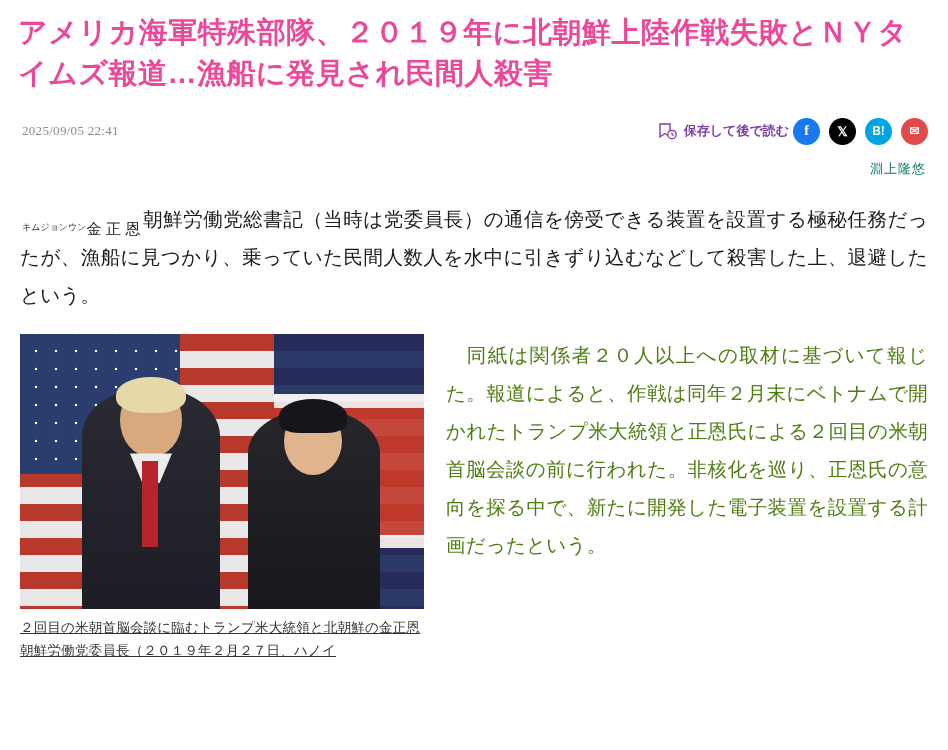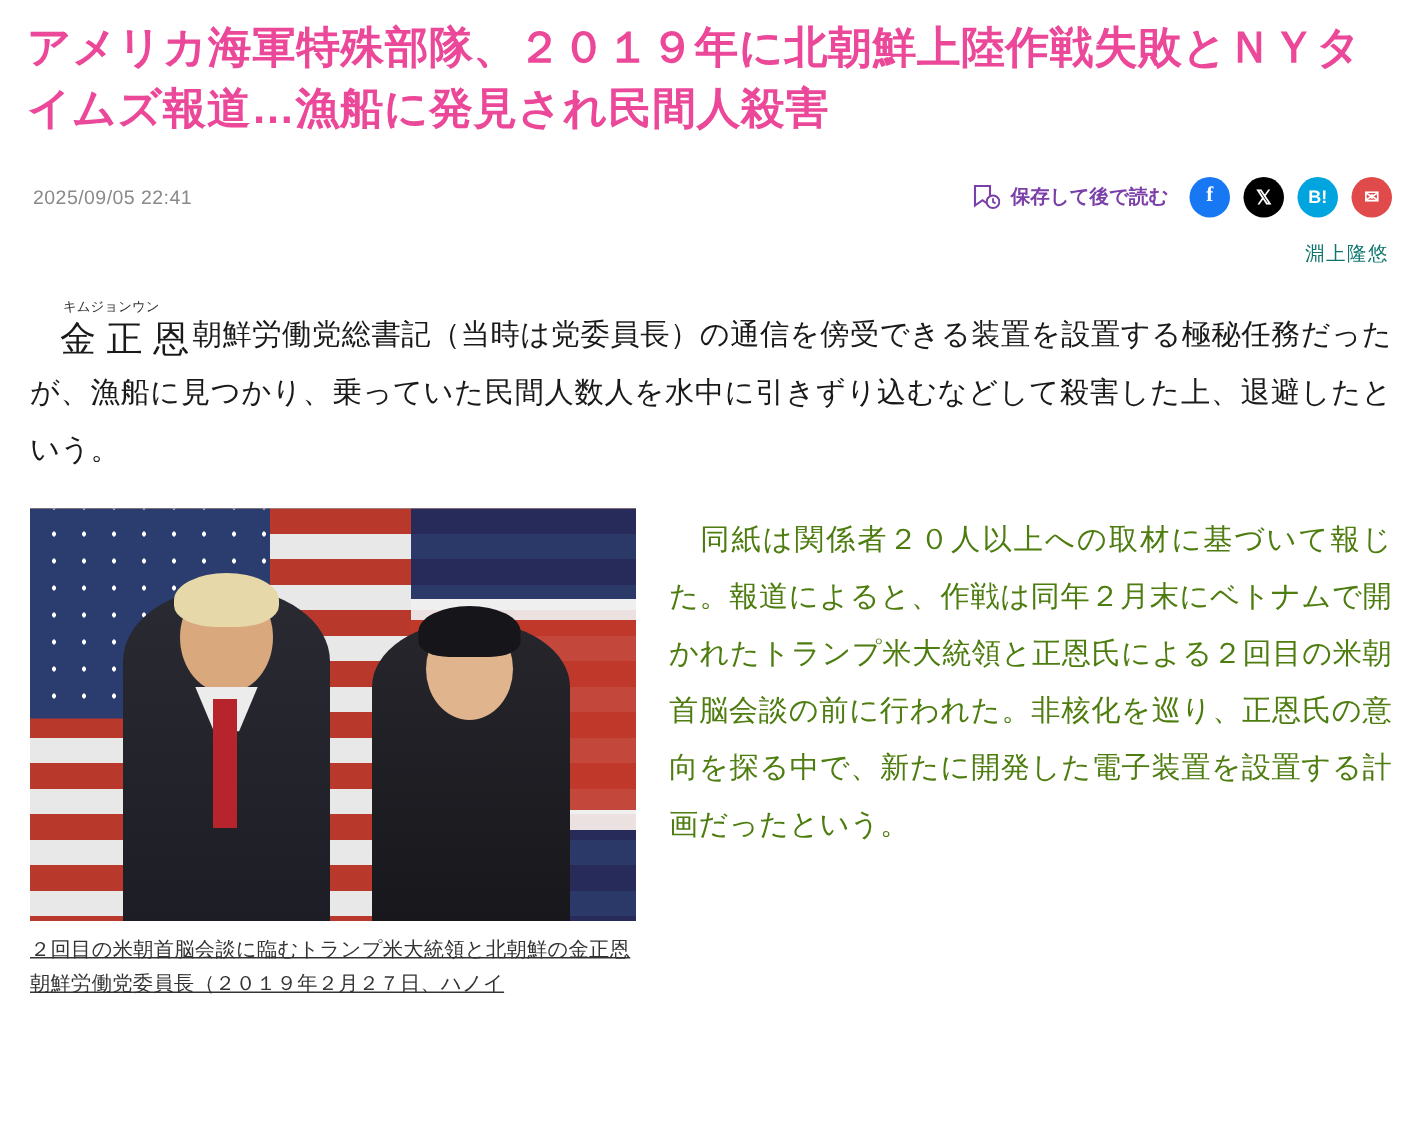--- a/index.html
+++ b/index.html
@@ -33,25 +33,25 @@
     align-items: center;
     justify-content: space-between;
     margin-top: 22px;
     padding: 0 6px 0 8px;
     height: 30px;
   }
   .timestamp {
     font-size: 13px;
     color: #8a8a8a;
     letter-spacing: 0.3px;
+    font-family: Liberation Serif, serif;
   }
   .actions {
     display: flex;
     align-items: center;
-    gap: 10px;
   }
   .save-btn {
     display: flex;
     align-items: center;
     gap: 7px;
     color: #7b3fa8;
     font-size: 13px;
     font-weight: bold;
     cursor: pointer;
     padding: 2px 4px;
@@ -96,37 +96,36 @@
     font-size: 19.5px;
     line-height: 1.95;
     color: #1a1a1a;
     margin-top: 22px;
     padding: 0 6px;
     text-align: justify;
     letter-spacing: 0.2px;
   }
   .ruby-wrap {
     display: inline-flex;
-    flex-direction: column;
+    flex-direction: row;
     align-items: center;
     vertical-align: bottom;
     line-height: 1;
     margin: 0 2px;
   }
   .ruby-top {
     font-size: 9px;
     color: #333;
     letter-spacing: 0;
     line-height: 1.1;
     height: 11px;
   }
   .ruby-base {
-    font-size: 24px;
+    font-size: 15px;
     line-height: 1.3;
-    margin-left: 18px;
   }
   .body-cols {
     display: flex;
     margin-top: 20px;
     padding: 0 6px;
     gap: 22px;
   }
   .figure {
     width: 404px;
     flex: 0 0 404px;

